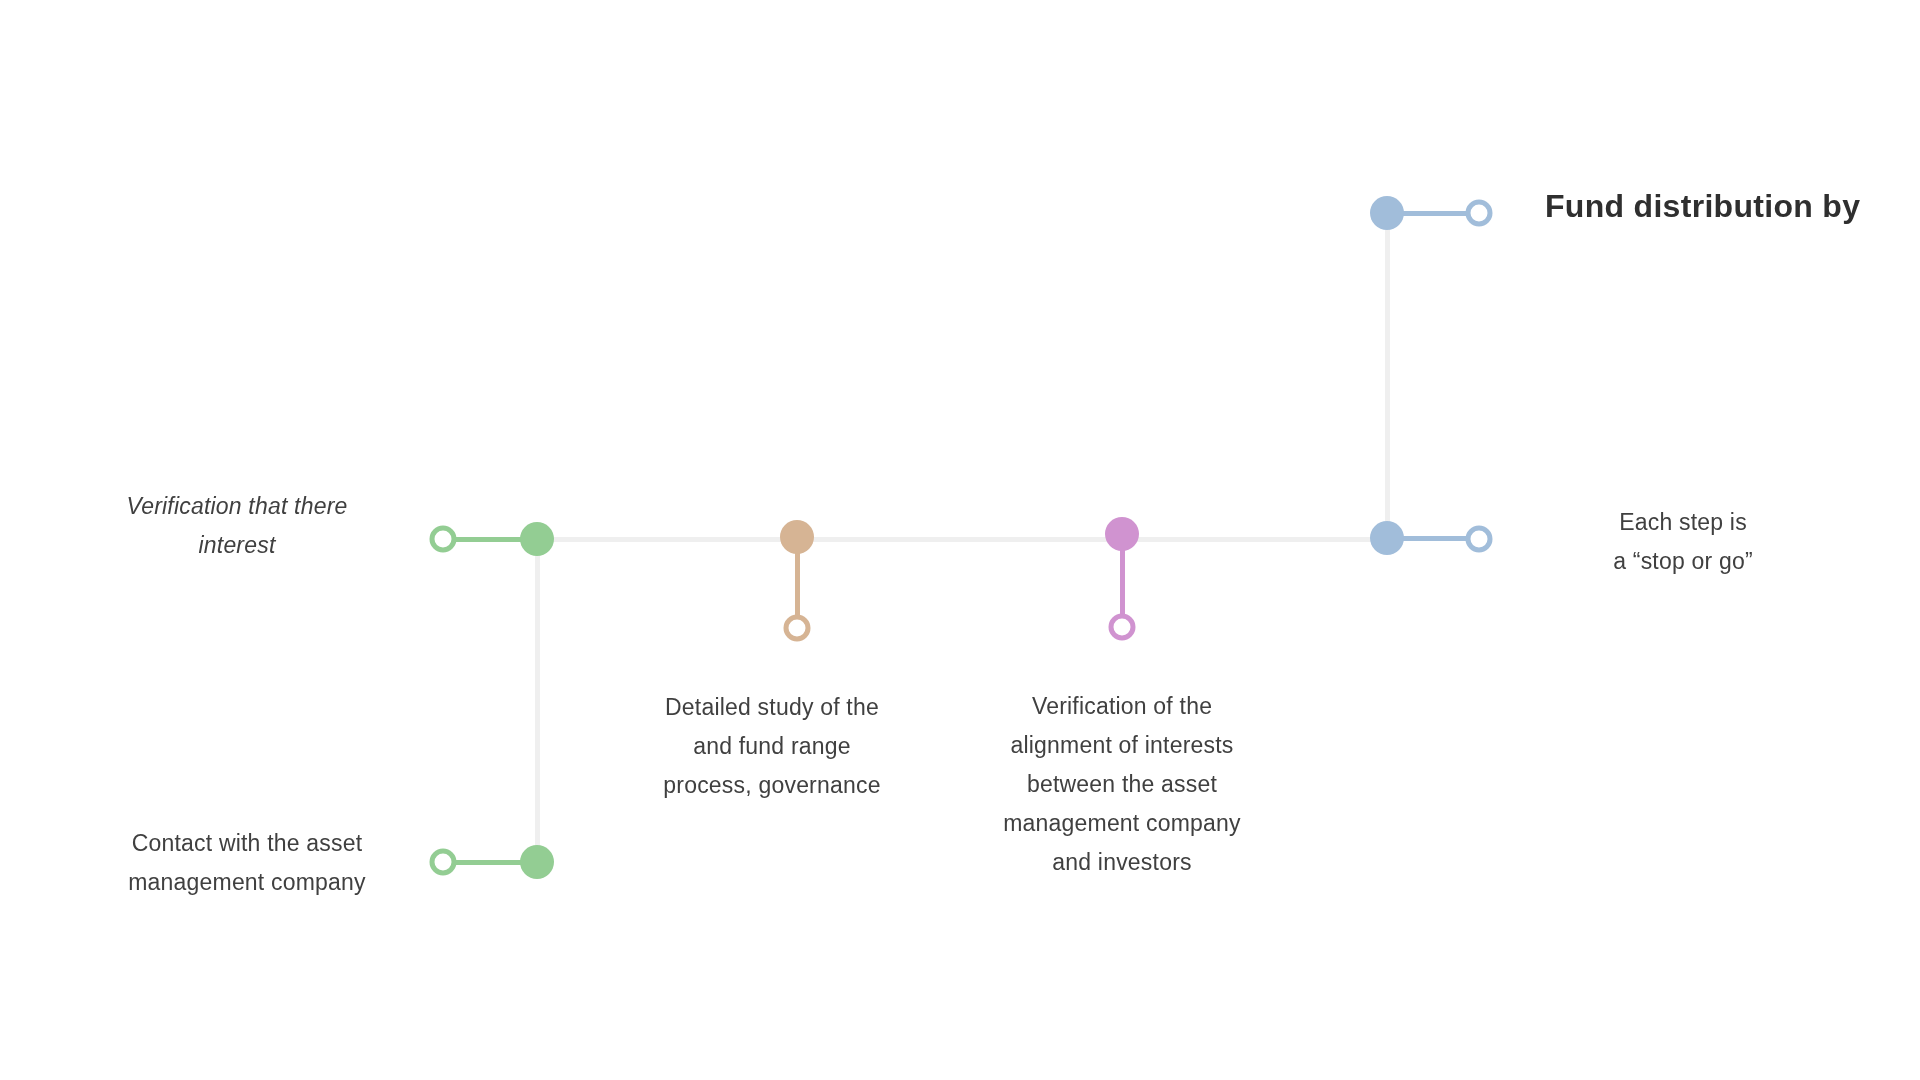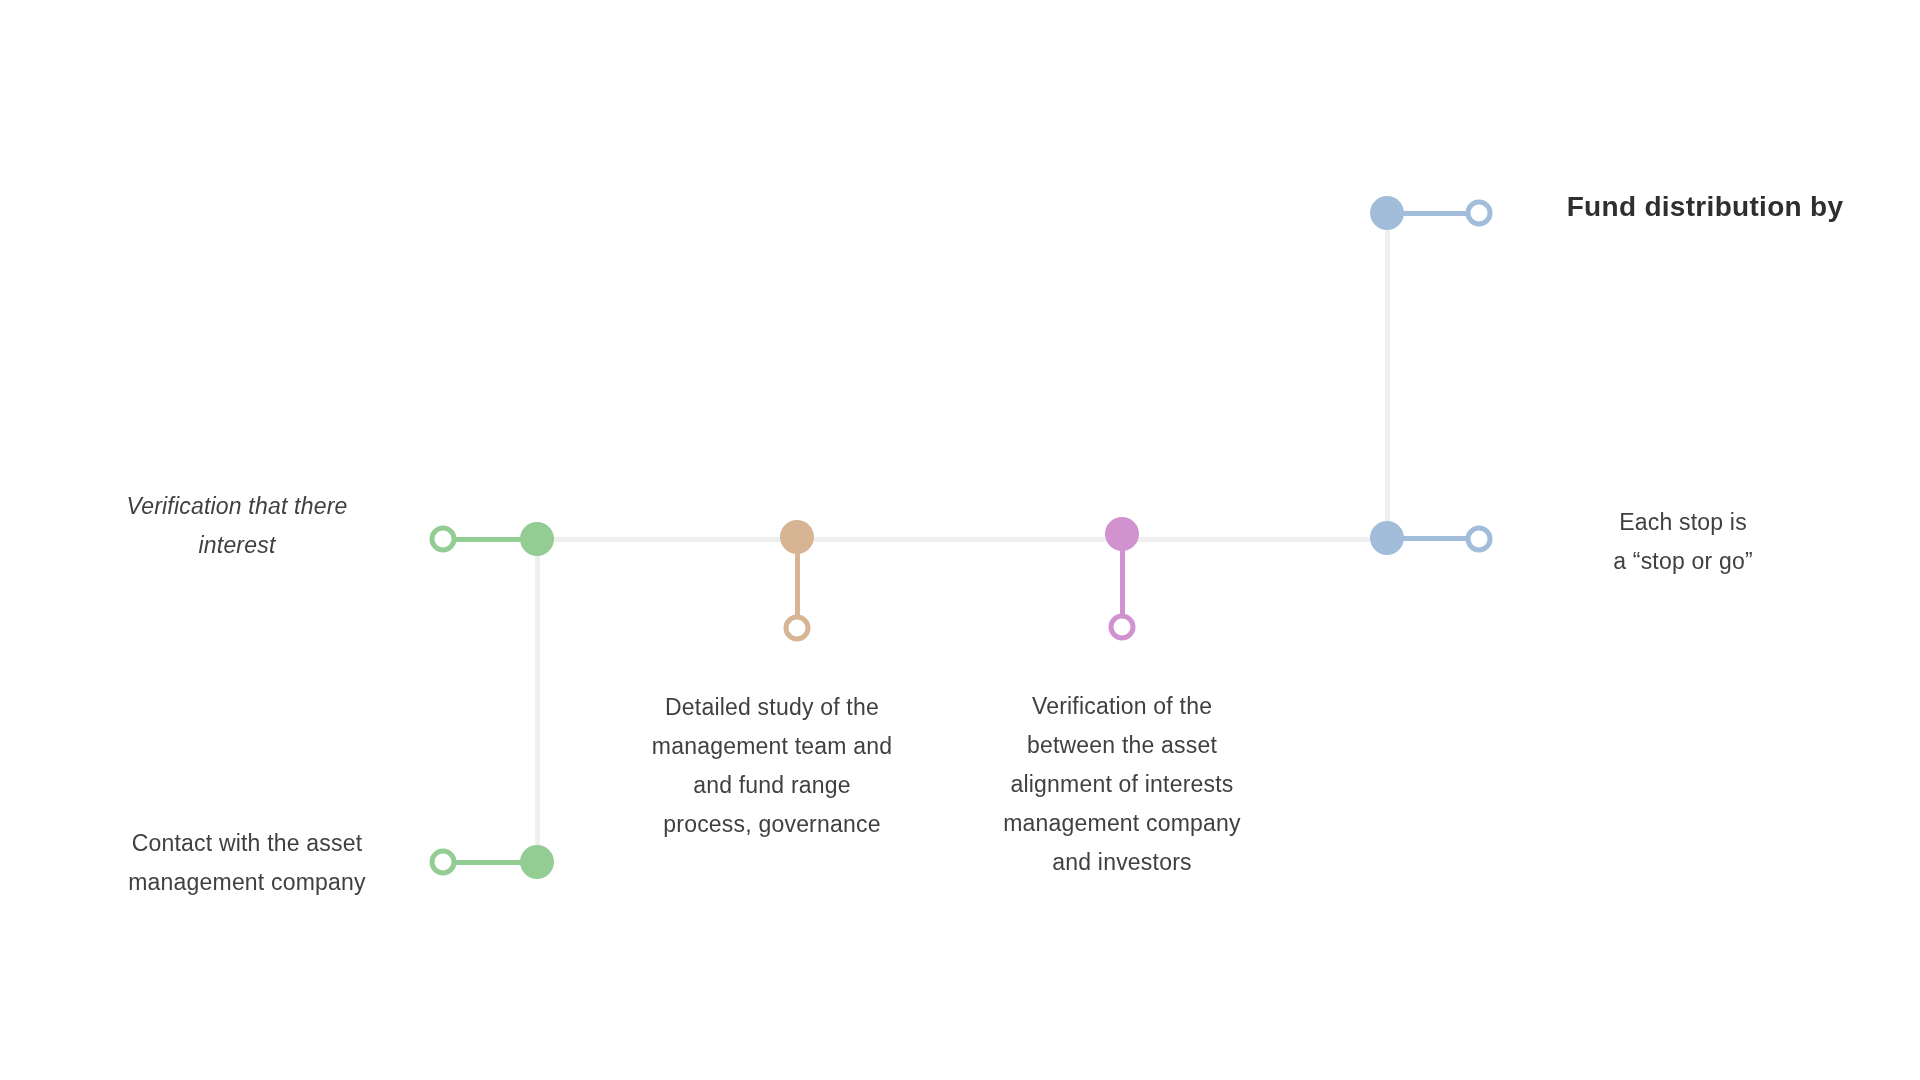--- a/index.html
+++ b/index.html
@@ -43,24 +43,24 @@
   .label {
     position: absolute;
     font-size: 23px;
     line-height: 39px;
     font-weight: 400;
     text-align: center;
     letter-spacing: 0.2px;
   }
   .title {
     position: absolute;
-    font-size: 28px;
+    font-size: 32px;
     line-height: 45px;
     font-weight: 700;
-    text-align: center;
+    text-align: left;
     letter-spacing: 0.3px;
   }
 </style>
 </head>
 <body>
 
 <div class="canvas" style="background-color: rgb(255, 255, 255);">
 
   <div class="track" style="left: 537px; top: 537px; width: 850px; height: 5px; background-color: rgb(239, 239, 239);"></div>
   <div class="track" style="left: 535px; top: 539px; width: 5px; height: 323px; background-color: rgb(239, 239, 239);"></div>
@@ -95,35 +95,34 @@
     <div>interest</div>
   </div>
 
   <div class="label" style="left: 87px; top: 824px; width: 320px; color: rgb(64, 64, 64);">
     <div>Contact with the asset</div>
     <div>management company</div>
   </div>
 
   <div class="label" style="left: 632px; top: 688px; width: 280px; color: rgb(64, 64, 64);">
     <div>Detailed study of the</div>
-    <div>management team and</div>
     <div>and fund range</div>
     <div>process, governance</div>
   </div>
 
   <div class="label" style="left: 972px; top: 687px; width: 300px; color: rgb(64, 64, 64);">
     <div>Verification of the</div>
+    <div>alignment of interests</div>
     <div>between the asset</div>
-    <div>alignment of interests</div>
     <div>management company</div>
     <div>and investors</div>
   </div>
 
   <div class="label" style="left: 1553px; top: 503px; width: 260px; color: rgb(64, 64, 64);">
-    <div>Each stop is</div>
+    <div>Each step is</div>
     <div>a “stop or go”</div>
   </div>
 
   <div class="title" style="left: 1545px; top: 184px; width: 320px; color: rgb(47, 47, 47);">
     <div>Fund distribution by</div>
   </div>
 
 </div>
 
 </body></html>

